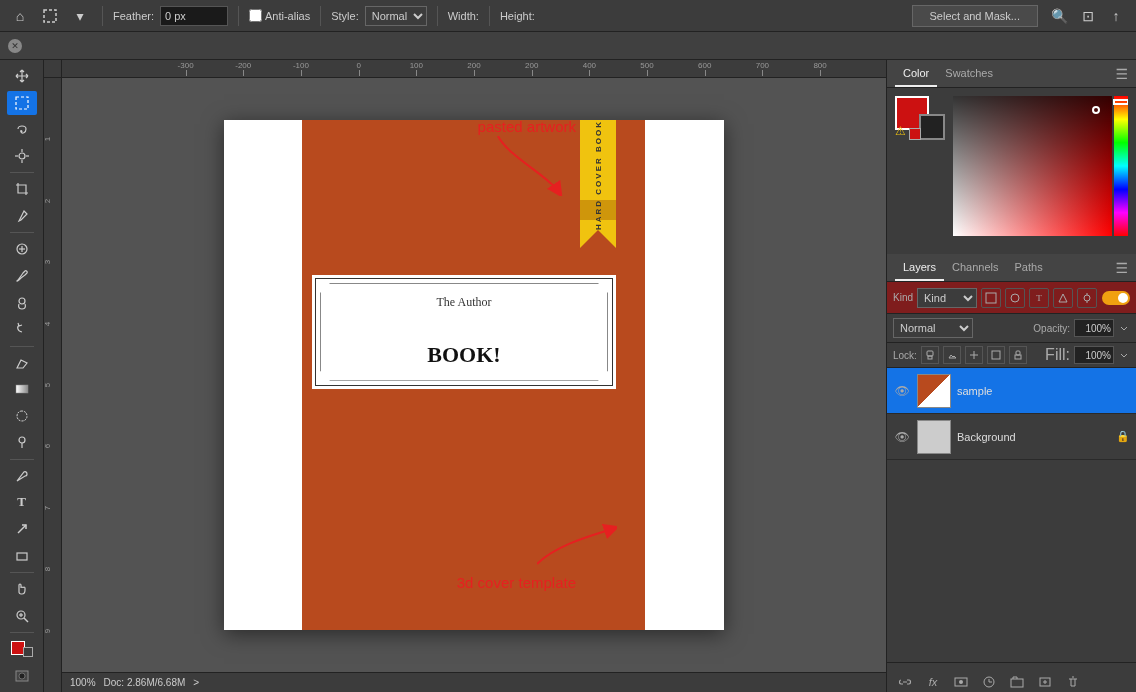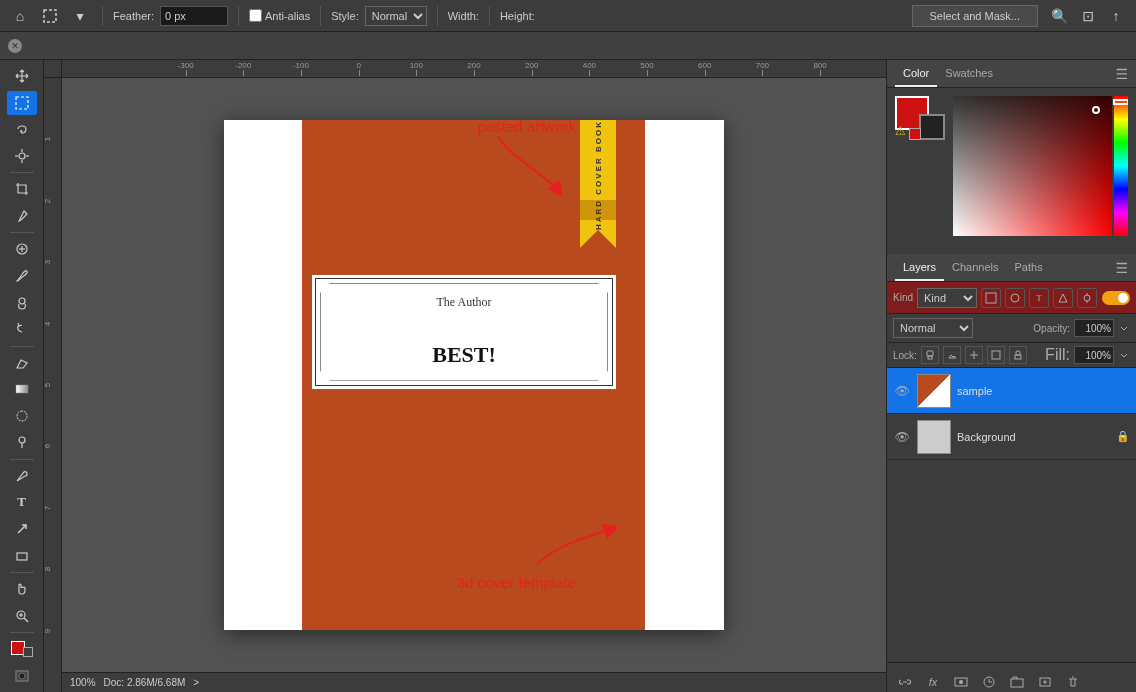--- a/index.html
+++ b/index.html
@@ -781,21 +781,21 @@
             <div style="width:0;height:0;border-left:18px solid #f0c30f;border-right:18px solid #f0c30f;border-bottom:18px solid transparent;"></div>
           </div>
 
           <div style="position:absolute;top:155px;left:88px;right:108px;background:white;border:3px solid white;display:flex;align-items:center;justify-content:center;z-index:5;">
             <div style="border:1.5px solid #333;padding:16px 24px;width:100%;text-align:center;position:relative;">
 
               <div style="position:absolute;top:4px;left:4px;right:4px;bottom:4px;border:1px solid #888;clip-path:polygon(10px 0%,calc(100% - 10px) 0%,100% 10px,100% calc(100% - 10px),calc(100% - 10px) 100%,10px 100%,0% calc(100% - 10px),0% 10px);"></div>
               <p class="author-text">The Author</p>
               <p class="book-title-text">
                 <br>
-                <span>BEST!</span>
+                <span>BOOK!</span>
               </p>
             </div>
           </div>
         </div>
 
         <div style="position:absolute;top:40px;right:310px;">
           <span class="annotation-text">pasted artwork</span>
           
           <svg width="80" height="60" style="position:absolute;top:18px;left:10px;">
             <defs>

